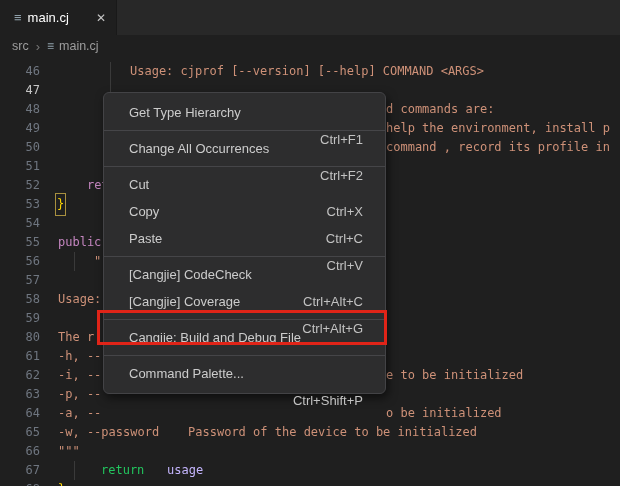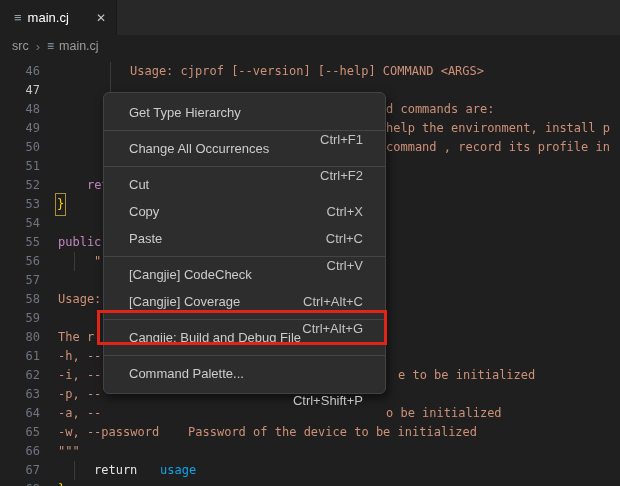--- a/index.html
+++ b/index.html
@@ -87,26 +87,26 @@
       <div class="code-line" style="top: 119px;"><span class="lnum">52</span><span class="tok" style="left: 87px; color: rgb(197, 134, 192);">ret</span></div>
       <div class="code-line" style="top: 138px;"><span class="lnum">53</span><span class="tok boxed" style="left: 57px; color: rgb(255, 215, 0);">}</span></div>
       <div class="code-line" style="top: 157px;"><span class="lnum">54</span></div>
       <div class="code-line" style="top: 176px;"><span class="lnum">55</span><span class="tok" style="left: 58px; color: rgb(197, 134, 192);">public</span></div>
       <div class="code-line" style="top: 195px;"><span class="lnum">56</span><span class="tok" style="left: 94px; color: rgb(206, 145, 120);">"</span></div>
       <div class="code-line" style="top: 214px;"><span class="lnum">57</span></div>
       <div class="code-line" style="top: 233px;"><span class="lnum">58</span><span class="tok" style="left: 58px; color: rgb(206, 145, 120);">Usage:</span></div>
       <div class="code-line" style="top: 252px;"><span class="lnum">59</span></div>
       <div class="code-line" style="top: 271px;"><span class="lnum">80</span><span class="tok" style="left: 58px; color: rgb(206, 145, 120);">The r</span></div>
       <div class="code-line" style="top: 290px;"><span class="lnum">61</span><span class="tok" style="left: 58px; color: rgb(206, 145, 120);">-h, --</span></div>
-      <div class="code-line" style="top: 309px;"><span class="lnum">62</span><span class="tok" style="left: 58px; color: rgb(206, 145, 120);">-i, --</span><span class="tok" style="left: 386px; color: rgb(206, 145, 120); margin-left: 12px;">e to be initialized</span></div>
+      <div class="code-line" style="top: 309px;"><span class="lnum">62</span><span class="tok" style="left: 58px; color: rgb(206, 145, 120);">-i, --</span><span class="tok" style="left: 386px; color: rgb(206, 145, 120);">e to be initialized</span></div>
       <div class="code-line" style="top: 328px;"><span class="lnum">63</span><span class="tok" style="left: 58px; color: rgb(206, 145, 120);">-p, --</span></div>
       <div class="code-line" style="top: 347px;"><span class="lnum">64</span><span class="tok" style="left: 58px; color: rgb(206, 145, 120);">-a, --</span><span class="tok" style="left: 386px; color: rgb(206, 145, 120);">o be initialized</span></div>
       <div class="code-line" style="top: 366px;"><span class="lnum">65</span><span class="tok" style="left: 58px; color: rgb(206, 145, 120);">-w, --password    Password of the device to be initialized</span></div>
       <div class="code-line" style="top: 385px;"><span class="lnum">66</span><span class="tok" style="left: 58px; color: rgb(206, 145, 120);">"""</span></div>
-      <div class="code-line" style="top: 404px;"><span class="lnum">67</span><span class="tok" style="left: 94px; color: #e5e5e5;">return</span><span class="tok" style="left: 160px; color: #0ea5e9;">usage</span></div>
+      <div class="code-line" style="top: 404px;"><span class="lnum">67</span><span class="tok" style="left: 101px; color: #22c55e;">return</span><span class="tok" style="left: 167px; color: #c4b5fd;">usage</span></div>
       <div class="code-line" style="top: 423px;"><span class="lnum">68</span><span class="tok" style="left: 58px; color: rgb(255, 215, 0);">}</span></div>
     </div>
 
   <div class="menu" id="menu">
       <div class="menu-item">
         <span>Get Type Hierarchy</span>
         <span class="sc">Ctrl+F1</span>
       </div>
       <div class="menu-sep"></div>
       <div class="menu-item">

